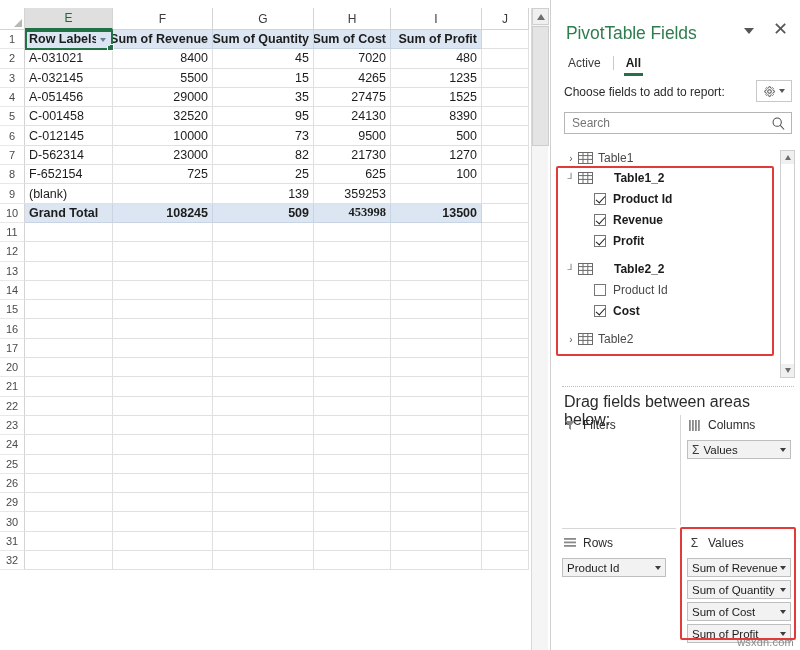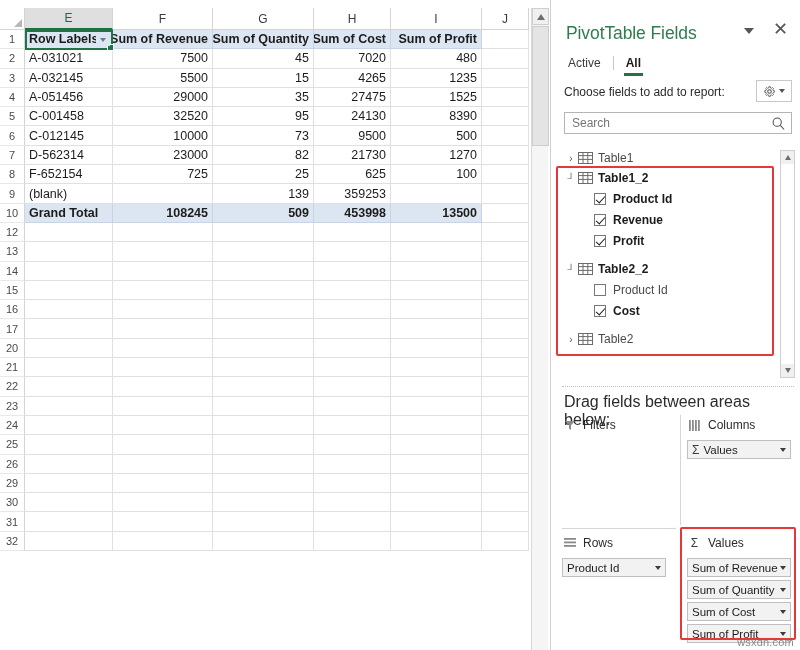--- a/index.html
+++ b/index.html
@@ -263,21 +263,21 @@
     flex: 0 0 14px;
   }
   .tbl-icon {
     width: 15px; height: 12px;
     flex: 0 0 15px;
     margin-right: 5px;
     position: relative;
   }
   .table-name { font-size: 12px; }
   .table-name.plain { color: #4a4a4a; }
-  .table-name.bold { font-weight: bold; color: #1c1c1c; }
+  .table-name.bold { font-weight: bold; color: #1c1c1c; margin-left: 16px; }
   .field-item {
     height: 21px;
     display: flex; align-items: center;
     padding-left: 34px;
     font-size: 12px;
   }
   .chk {
     width: 12px; height: 12px;
     border: 1px solid #767676;
     background: #ffffff;
@@ -402,21 +402,21 @@
           <div class="cell hdr" style="width: 88px;">Row Labels</div>
           <div class="cell hdr num" style="width: 100px;">Sum of Revenue</div>
           <div class="cell hdr num" style="width: 101px;">Sum of Quantity</div>
           <div class="cell hdr num" style="width: 77px;">Sum of Cost</div>
           <div class="cell hdr num" style="width: 91px;">Sum of Profit</div>
           <div class="cell empty" style="width: 47px;"></div>
         </div>
         <div class="grid-row">
           <div class="row-head">2</div>
           <div class="cell pt" style="width: 88px;">A-031021</div>
-          <div class="cell pt num" style="width: 100px;">7500</div>
+          <div class="cell pt num" style="width: 100px;">8400</div>
           <div class="cell pt num" style="width: 101px;">45</div>
           <div class="cell pt num" style="width: 77px;">7020</div>
           <div class="cell pt num" style="width: 91px;">480</div>
           <div class="cell empty" style="width: 47px;"></div>
         </div>
         <div class="grid-row">
           <div class="row-head">3</div>
           <div class="cell pt" style="width: 88px;">A-032145</div>
           <div class="cell pt num" style="width: 100px;">5500</div>
           <div class="cell pt num" style="width: 101px;">15</div>
@@ -476,22 +476,31 @@
           <div class="cell pt num" style="width: 101px;">139</div>
           <div class="cell pt num" style="width: 77px;">359253</div>
           <div class="cell pt num" style="width: 91px;"></div>
           <div class="cell empty" style="width: 47px;"></div>
         </div>
         <div class="grid-row">
           <div class="row-head">10</div>
           <div class="cell total" style="width: 88px;">Grand Total</div>
           <div class="cell total num" style="width: 100px;">108245</div>
           <div class="cell total num" style="width: 101px;">509</div>
-          <div class="cell total num" style="width: 77px;">453998</div>
+          <div class="cell total num" style="width: 77px; font-family: Liberation Serif, serif;">453998</div>
           <div class="cell total num" style="width: 91px;">13500</div>
+          <div class="cell empty" style="width: 47px;"></div>
+        </div>
+        <div class="grid-row">
+          <div class="row-head">11</div>
+          <div class="cell empty" style="width: 88px;"></div>
+          <div class="cell empty" style="width: 100px;"></div>
+          <div class="cell empty" style="width: 101px;"></div>
+          <div class="cell empty" style="width: 77px;"></div>
+          <div class="cell empty" style="width: 91px;"></div>
           <div class="cell empty" style="width: 47px;"></div>
         </div>
         <div class="grid-row">
           <div class="row-head">12</div>
           <div class="cell empty" style="width: 88px;"></div>
           <div class="cell empty" style="width: 100px;"></div>
           <div class="cell empty" style="width: 101px;"></div>
           <div class="cell empty" style="width: 77px;"></div>
           <div class="cell empty" style="width: 91px;"></div>
           <div class="cell empty" style="width: 47px;"></div>

